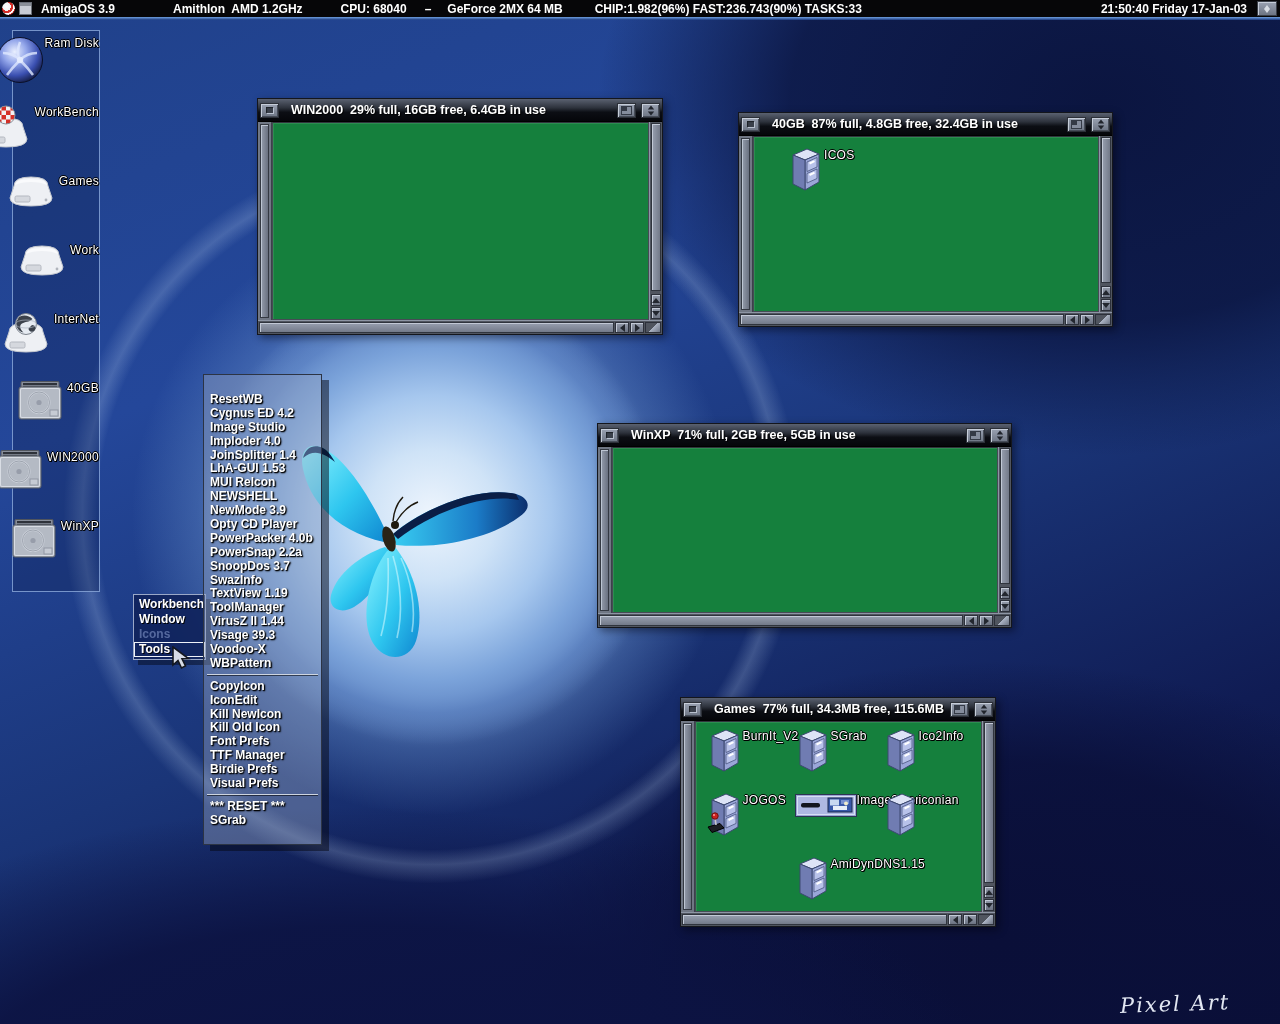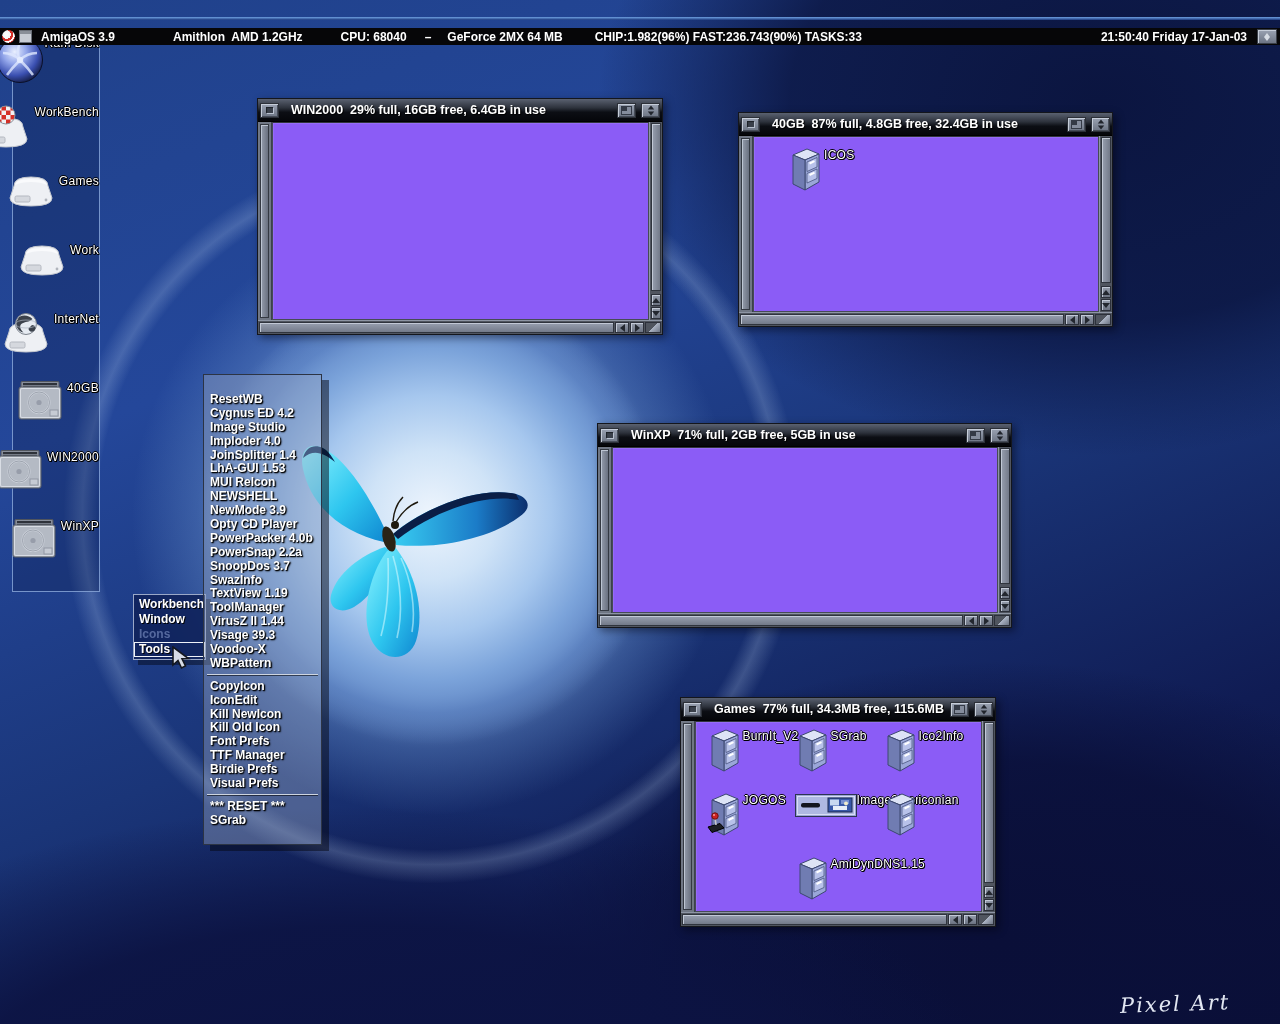--- a/index.html
+++ b/index.html
@@ -9,21 +9,21 @@
       radial-gradient(circle 230px at 432px 515px, #eef5fd 0%, #cfe3f7 28%, #a6c7ee 52%, #7ba3da 72%, rgba(95,135,200,0.6) 86%, rgba(70,110,180,0) 100%),
       radial-gradient(circle 300px at 432px 515px, rgba(130,168,220,0.75) 60%, rgba(100,140,200,0.4) 78%, rgba(70,110,180,0) 100%),
       radial-gradient(circle 380px at 432px 515px, rgba(255,255,255,0) 88%, rgba(200,222,248,0.22) 92%, rgba(255,255,255,0) 97%),
       radial-gradient(ellipse 740px 520px at 86% 10%, #0b1540 0%, rgba(11,21,64,0.85) 42%, rgba(11,21,64,0) 68%),
       radial-gradient(ellipse 900px 460px at 28% 112%, #0c1342 0%, rgba(12,19,66,0.9) 48%, rgba(12,19,66,0) 74%),
       radial-gradient(ellipse 620px 360px at 78% 92%, #0a0f38 0%, rgba(10,15,56,0.8) 50%, rgba(10,15,56,0) 78%),
       linear-gradient(158deg, #20418a 0%, #24479a 30%, #1a3578 55%, #101c54 78%, #0a0f38 100%);
   }
   
   #topbar{position:absolute;left:0;top:0;width:1280px;height:17px;background:#060608;color:#fff;
-    display:flex;align-items:center;font-size:12px;font-weight:bold;white-space:pre;z-index:40;margin-top:28px;}
+    display:flex;align-items:center;font-size:12px;font-weight:bold;white-space:pre;z-index:40;}
   #topbar span{white-space:pre;}
   #topbar-underline{position:absolute;left:0;top:17px;width:1280px;height:3px;
     background:linear-gradient(#6fa0e0,#1c3a80);z-index:40;}
   .tb-logo{width:13px;height:13px;border-radius:50%;margin-left:2px;flex:0 0 auto;
     background:radial-gradient(circle at 35% 35%, #fff 0%, #f4f4f4 35%, #d42f28 36%, #d42f28 55%, #fff 56%, #fff 70%, #d42f28 71%);}
   .tb-winicon{width:11px;height:11px;margin-left:4px;flex:0 0 auto;background:#c8ccd4;border:1px solid #6a6f78;box-shadow:inset 0 3px 0 #8a8f98;}
   #tb-depth{margin:0 3px 0 10px;width:18px;height:13px;background:linear-gradient(#9aa2b2,#6d7584);
     border:1px solid #3a3f48;display:flex;flex-direction:column;align-items:center;justify-content:center;box-shadow:inset 1px 1px 0 #c6cdd9;}
   
   .tri{display:inline-block;width:0;height:0;}
@@ -52,21 +52,21 @@
     box-shadow:inset 1px 1px 0 #c6cdd9, inset -1px -1px 0 #474d59;display:flex;align-items:center;justify-content:center;box-sizing:border-box;}
   .gadget.depth{flex-direction:column;gap:1px;}
   .gadget.depth .tri.up{border-bottom-color:#20242c;transform:scale(.8);}
   .gadget.depth .tri.down{border-top-color:#20242c;transform:scale(.8);}
   .close-in{width:7px;height:6px;background:#3a404b;box-shadow:inset 1px 1px 1px #1d2127, 1px 1px 0 #b9c1cf;}
   .zoom-in{width:11px;height:9px;border:1px solid #343a46;background:#848c9c;position:relative;box-sizing:border-box;}
   .zoom-in::after{content:"";position:absolute;left:0;top:0;width:5px;height:4px;background:#343a46;}
   .win-body{flex:1;display:flex;min-height:0;}
   .lborder{flex:0 0 13px;display:flex;justify-content:center;padding:2px 0;background:#707784;border-right:1px solid #3c414b;}
   .lbar{width:7px;background:linear-gradient(90deg,#959dac,#6a7180);border:1px solid #343942;box-shadow:inset 1px 1px 0 #bdc5d2;}
-  .win-content{flex:1;position:relative;background:#8b5cf6;border:1px solid #464b55;border-top-color:#30343c;
+  .win-content{flex:1;position:relative;background:#15803d;border:1px solid #464b55;border-top-color:#30343c;
     box-shadow:inset 1px 1px 0 rgba(255,255,255,.10);overflow:hidden;}
   .win-content.pad{padding:10px 0 0 34px;box-sizing:border-box;}
   .win-content.grid{display:flex;flex-wrap:wrap;justify-content:center;align-content:flex-start;padding-top:6px;box-sizing:border-box;}
   .win-content.grid .icon-item{width:88px;height:64px;}
   .win-content .icon-item{justify-content:flex-start;}
   .vscroll{flex:0 0 13px;display:flex;flex-direction:column;background:#50555f;border-left:1px solid #8d95a4;padding:1px;box-sizing:border-box;}
   .vbar{flex:1;background:linear-gradient(90deg,#98a0b0,#737a89);border:1px solid #2f343d;box-shadow:inset 1px 1px 0 #c2c9d6;margin-bottom:2px;}
   .sbtn{display:flex;align-items:center;justify-content:center;background:linear-gradient(#959dac,#6c7382);
     border:1px solid #2c303a;box-shadow:inset 1px 1px 0 #c2c9d6;box-sizing:border-box;}
   .vscroll .sbtn{flex:0 0 12px;margin-top:1px;}

